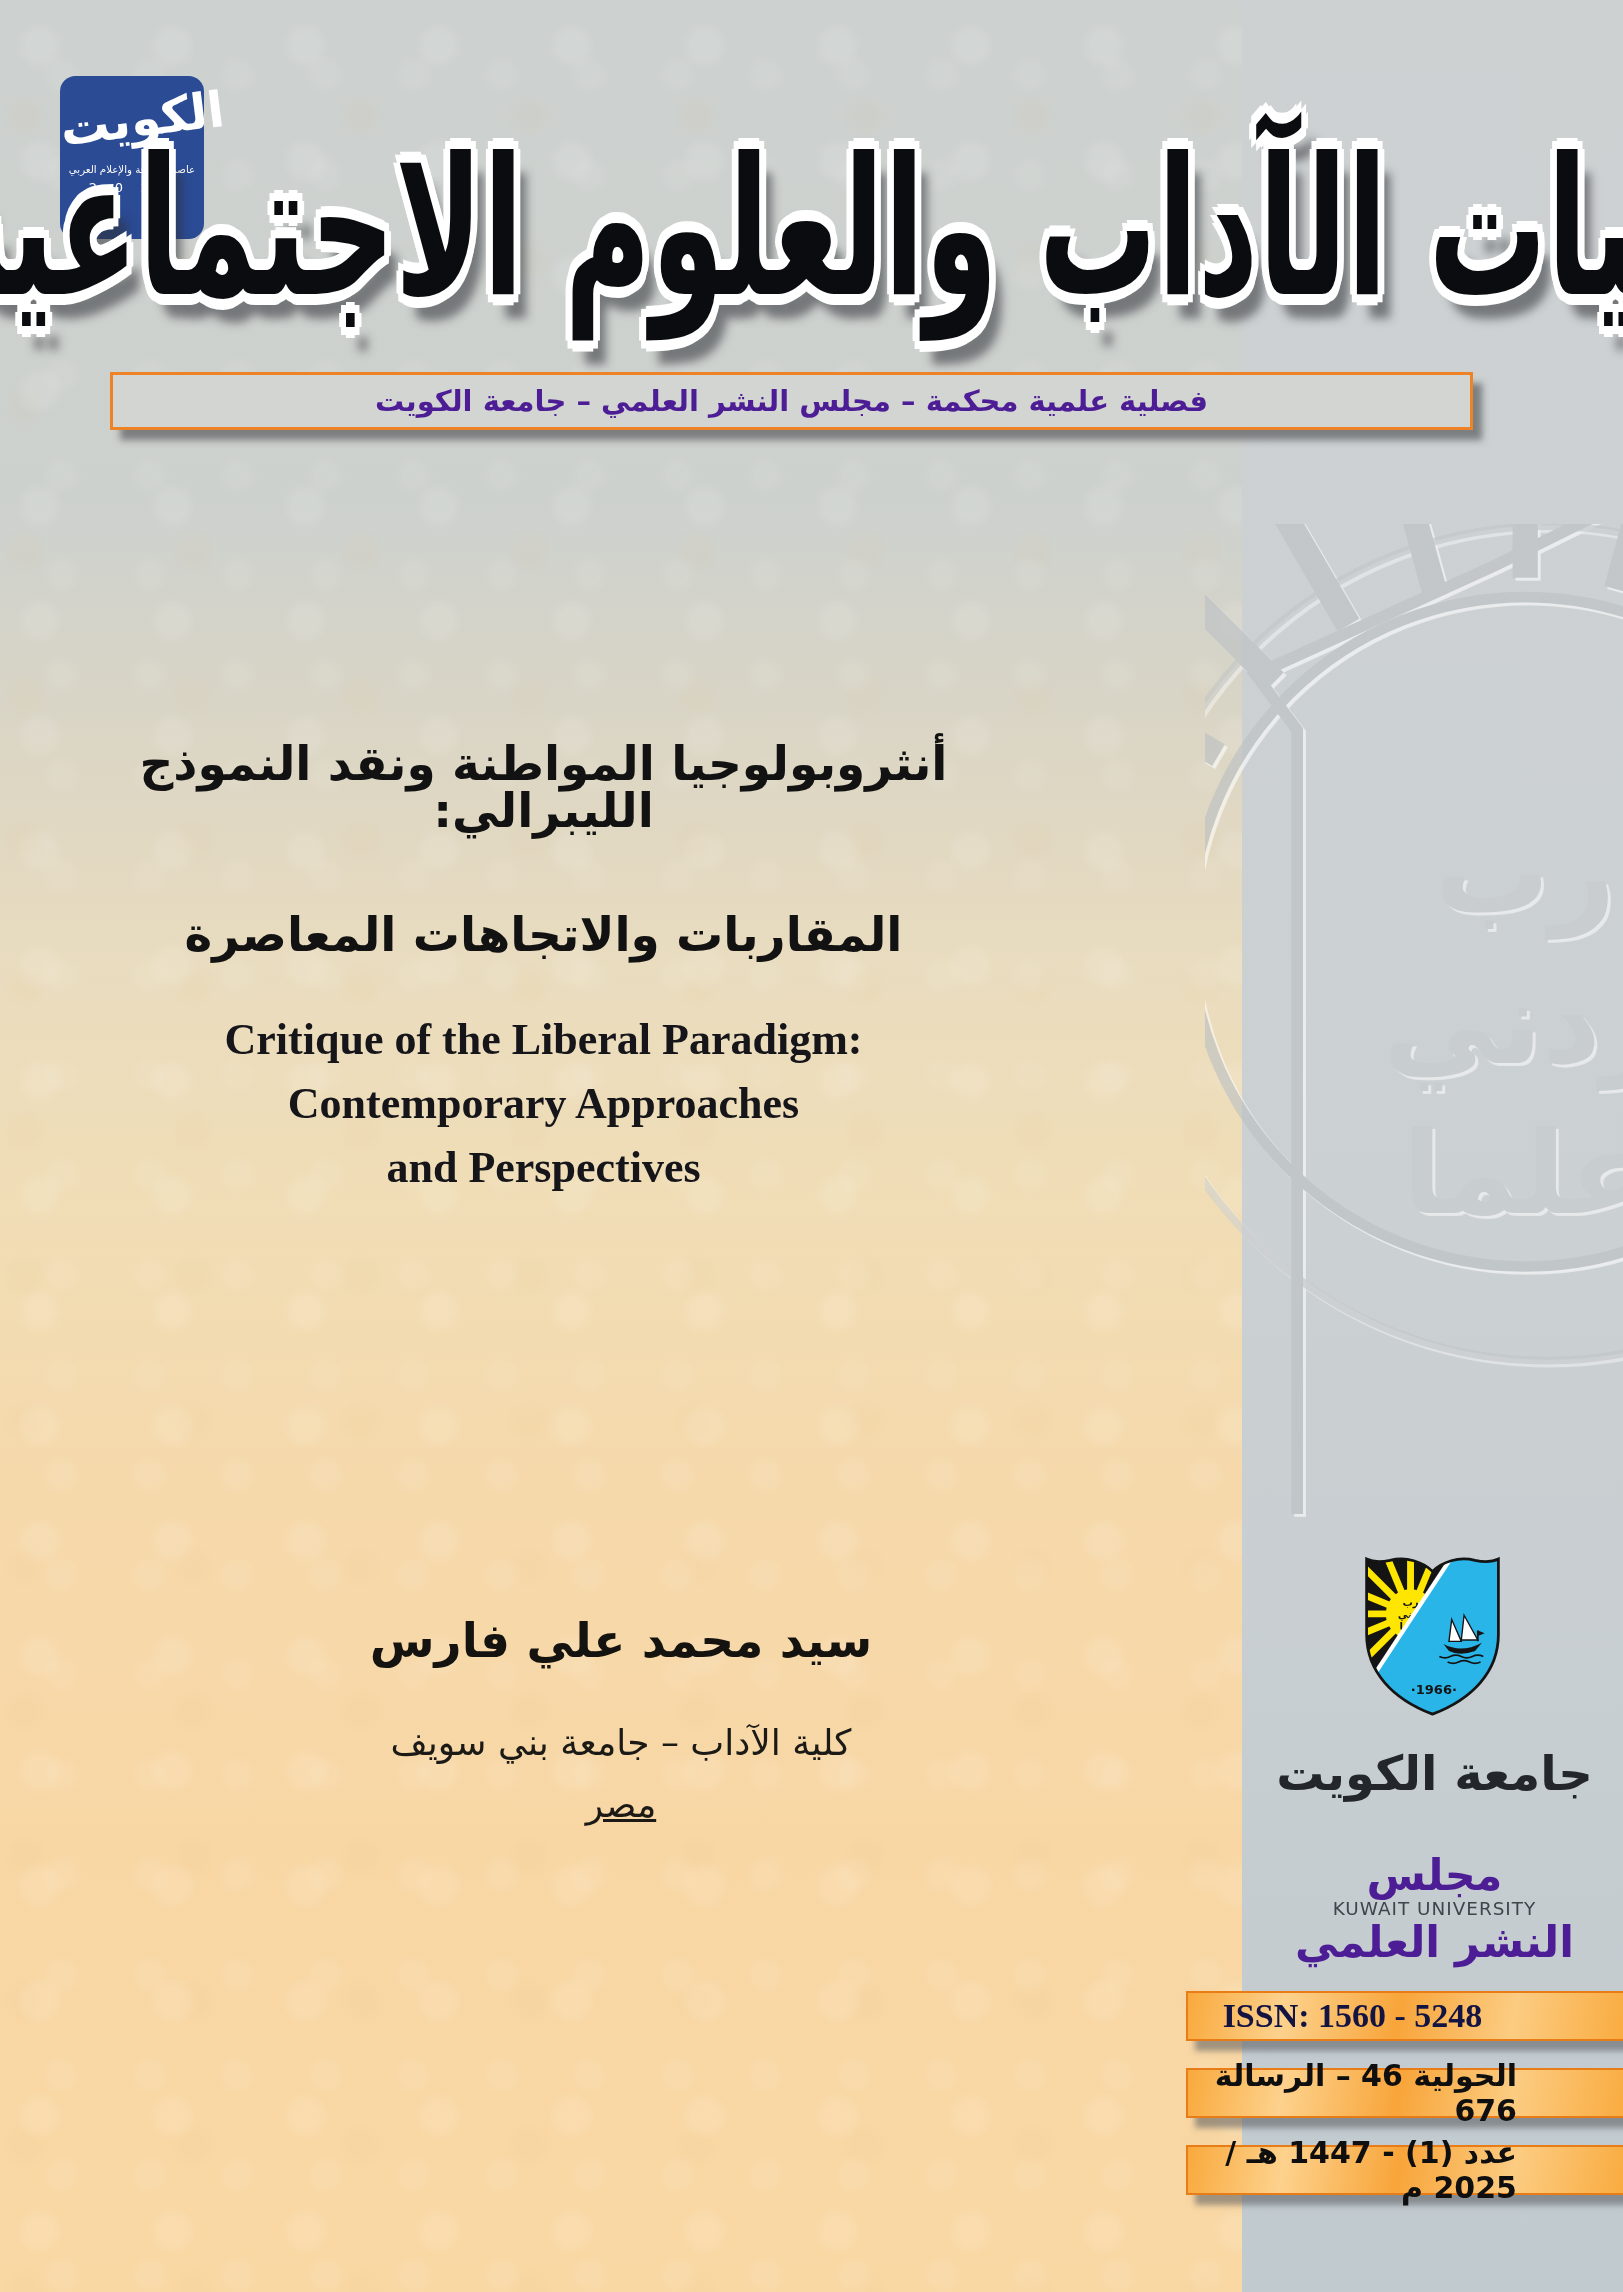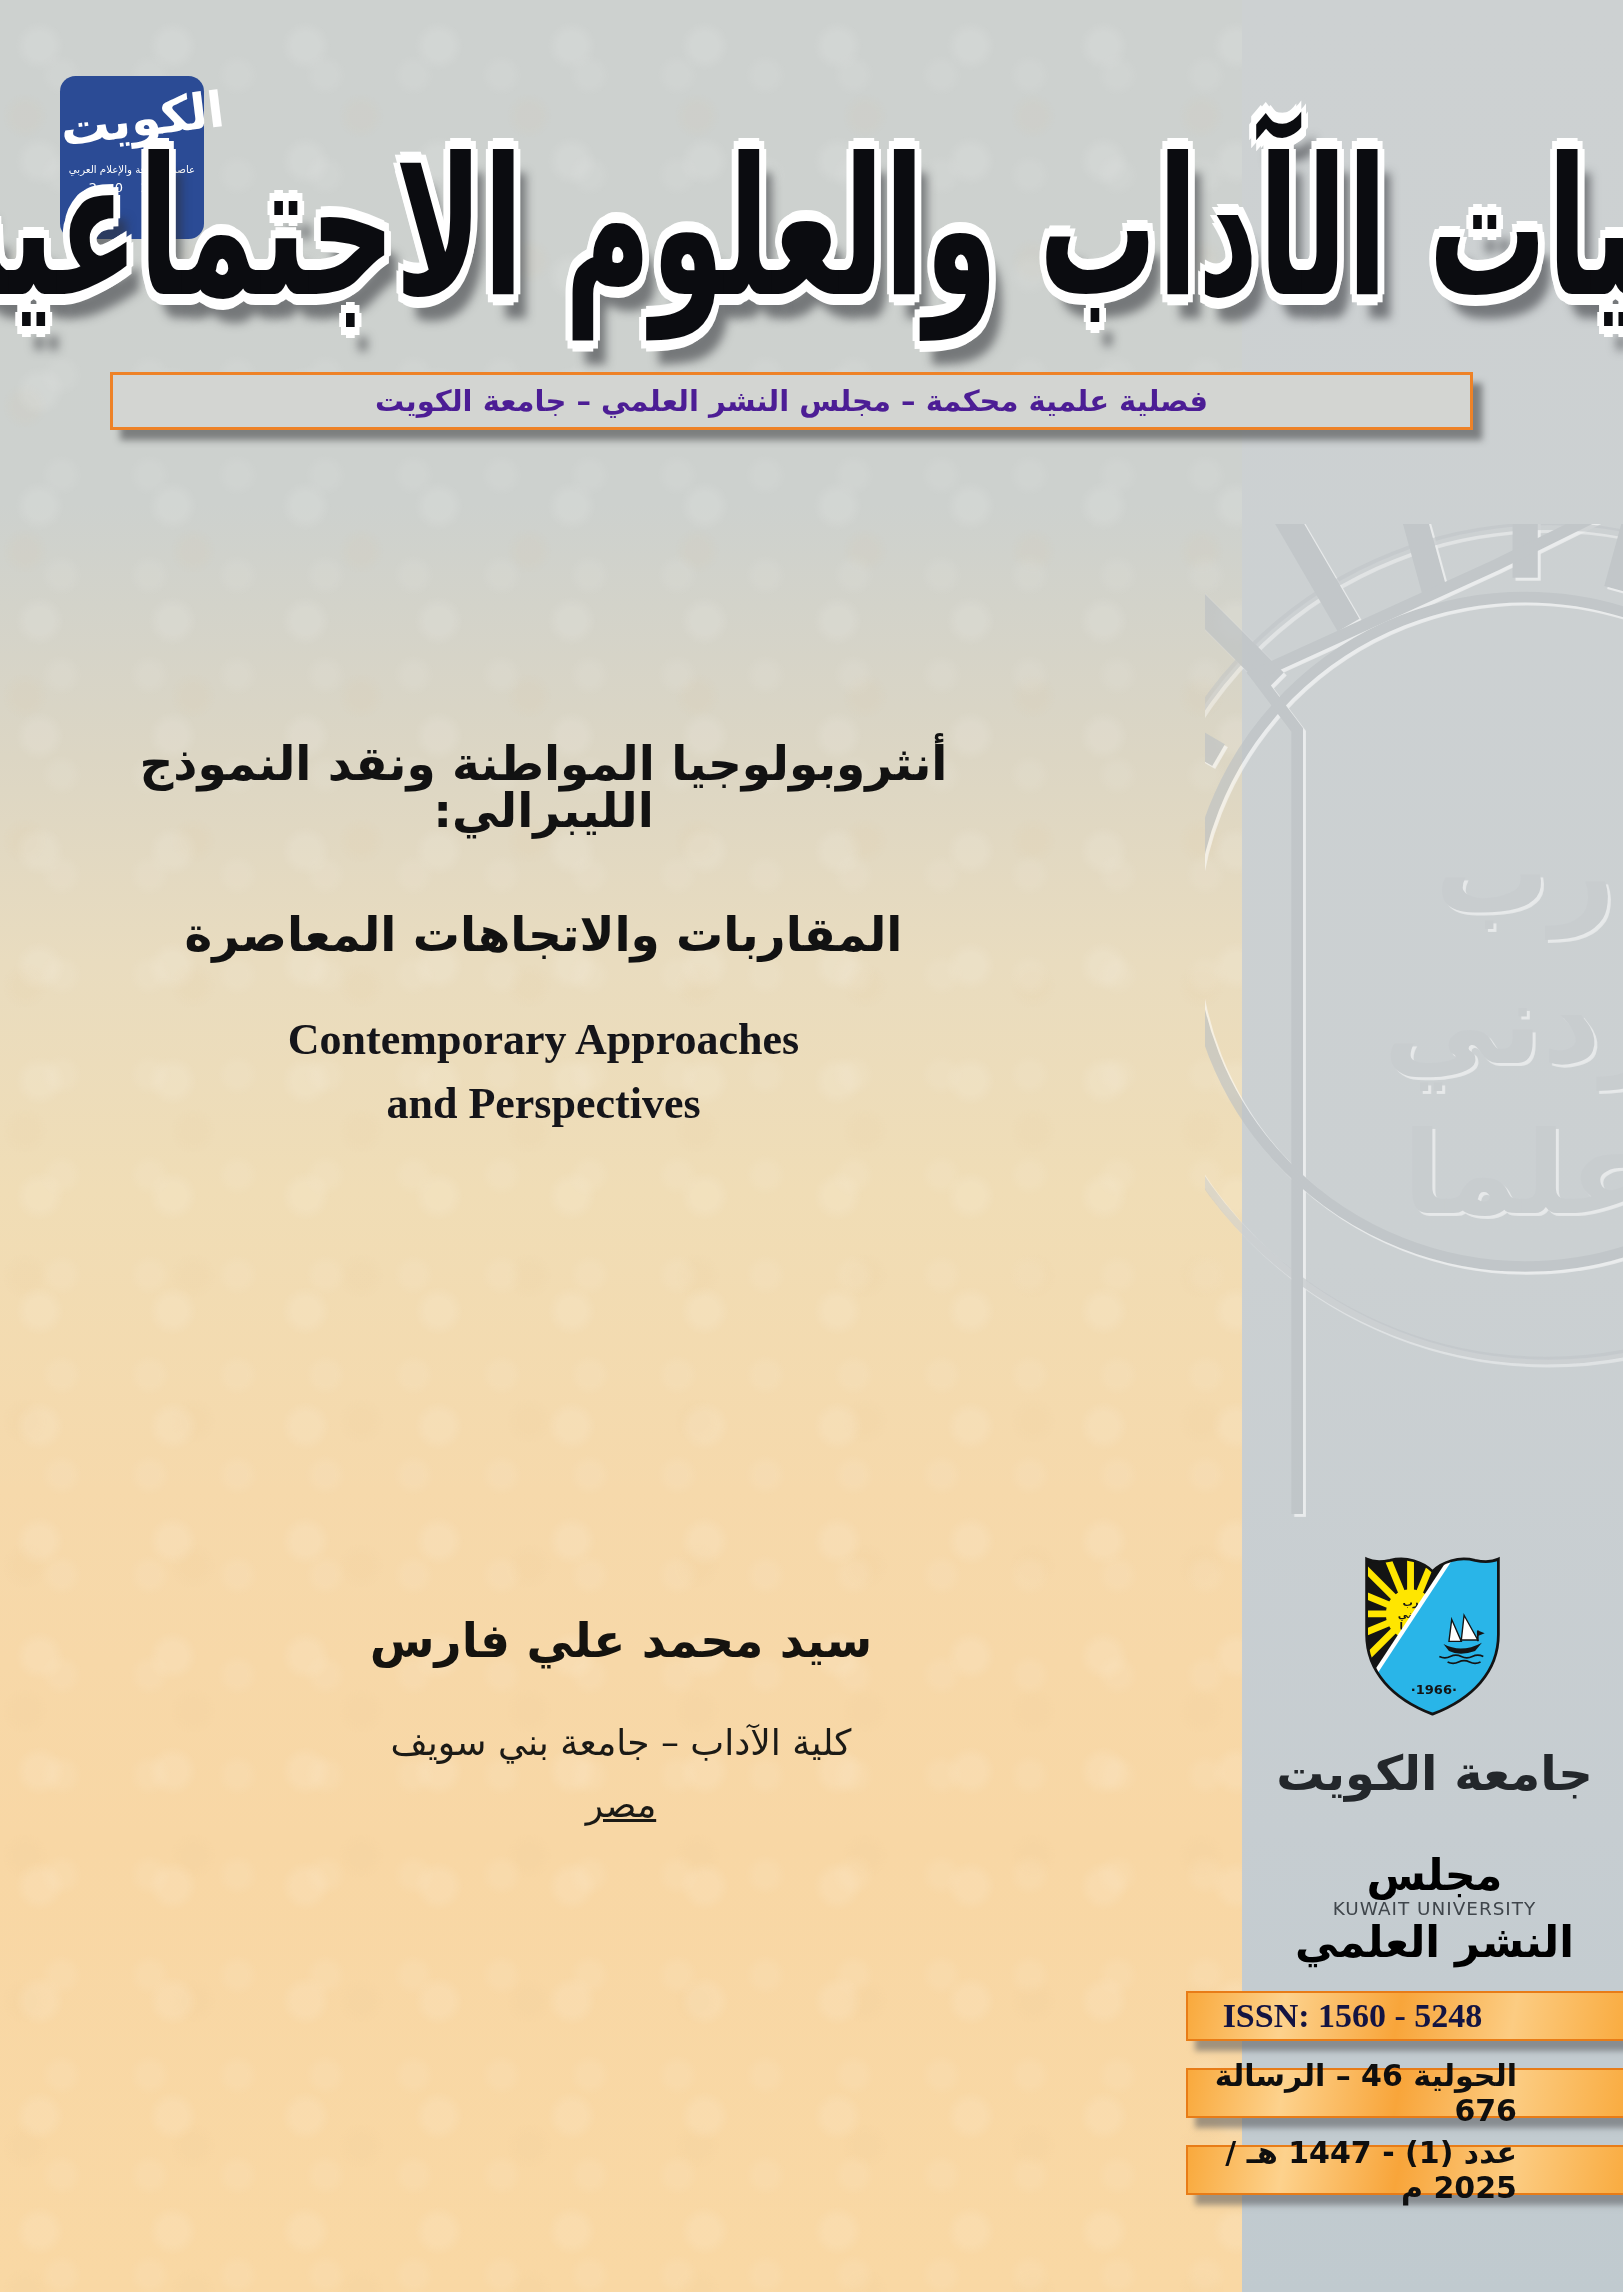--- a/index.html
+++ b/index.html
@@ -70,21 +70,21 @@
   .author-name{font-size:47px;font-weight:bold;color:#15130f;margin-bottom:54px;}
   .author-affil{font-size:36px;color:#1b1a16;margin-bottom:21.3px;}
   .author-country{font-size:36px;color:#1b1a16;text-decoration:underline;}
   
   .ku-logo{position:absolute;left:1357px;top:1543px;width:151px;height:194px;}
   .ku-name-ar{position:absolute;left:1260px;top:1745px;width:349px;text-align:center;
     direction:rtl;font-size:48px;font-weight:bold;color:#23272b;}
   .ku-name-en{position:absolute;left:1260px;top:1898px;width:349px;text-align:center;
     font-size:18.4px;letter-spacing:1px;color:#3f454b;font-family:"DejaVu Sans",sans-serif;}
   .council{position:absolute;left:1260px;top:1842px;width:349px;text-align:center;
-    direction:rtl;font-size:43px;font-weight:bold;color:#000000;line-height:1.55;}
+    direction:rtl;font-size:43px;font-weight:bold;color:#4c1d95;line-height:1.55;}
   
   .badge{
     position:absolute;left:1186px;width:442px;height:50px;
     background:linear-gradient(100deg,#f9a93c 0%,#fdd28d 22%,#f8a53a 48%,#fccc82 74%,#f9ab3f 100%);
     border:2.9px solid #e87c17;box-shadow:8.7px 9.7px 5.8px rgba(88,90,92,.55);
     display:flex;align-items:center;justify-content:center;padding-right:109px;box-sizing:border-box;
   }
   .badge-issn{top:1991px;font-family:"Liberation Serif",serif;font-size:34px;font-weight:bold;color:#141442;}
   .badge-vol{top:2068px;direction:rtl;font-size:30px;font-weight:bold;color:#0f0f0f;}
   .badge-issue{top:2145px;direction:rtl;font-size:30px;font-weight:bold;color:#0f0f0f;}
@@ -135,20 +135,21 @@
   </div>
 
   <div class="masthead">حوليات الآداب والعلوم الاجتماعية</div>
 
   <div class="banner">فصلية علمية محكمة – مجلس النشر العلمي – جامعة الكويت</div>
 
   <div class="title-block">
     <div class="title-ar title-ar-l1">أنثروبولوجيا المواطنة ونقد النموذج الليبرالي:</div>
     <div class="title-ar title-ar-l2">المقاربات والاتجاهات المعاصرة</div>
     <div class="title-en">
+      <div>Critique of the Liberal Paradigm:</div>
       <div>Contemporary Approaches</div>
       <div>and Perspectives</div>
     </div>
   </div>
 
   <div class="author-block">
     <div class="author-name">سيد محمد علي فارس</div>
     <div class="author-affil">كلية الآداب – جامعة بني سويف</div>
     <div class="author-country">مصر</div>
   </div>

